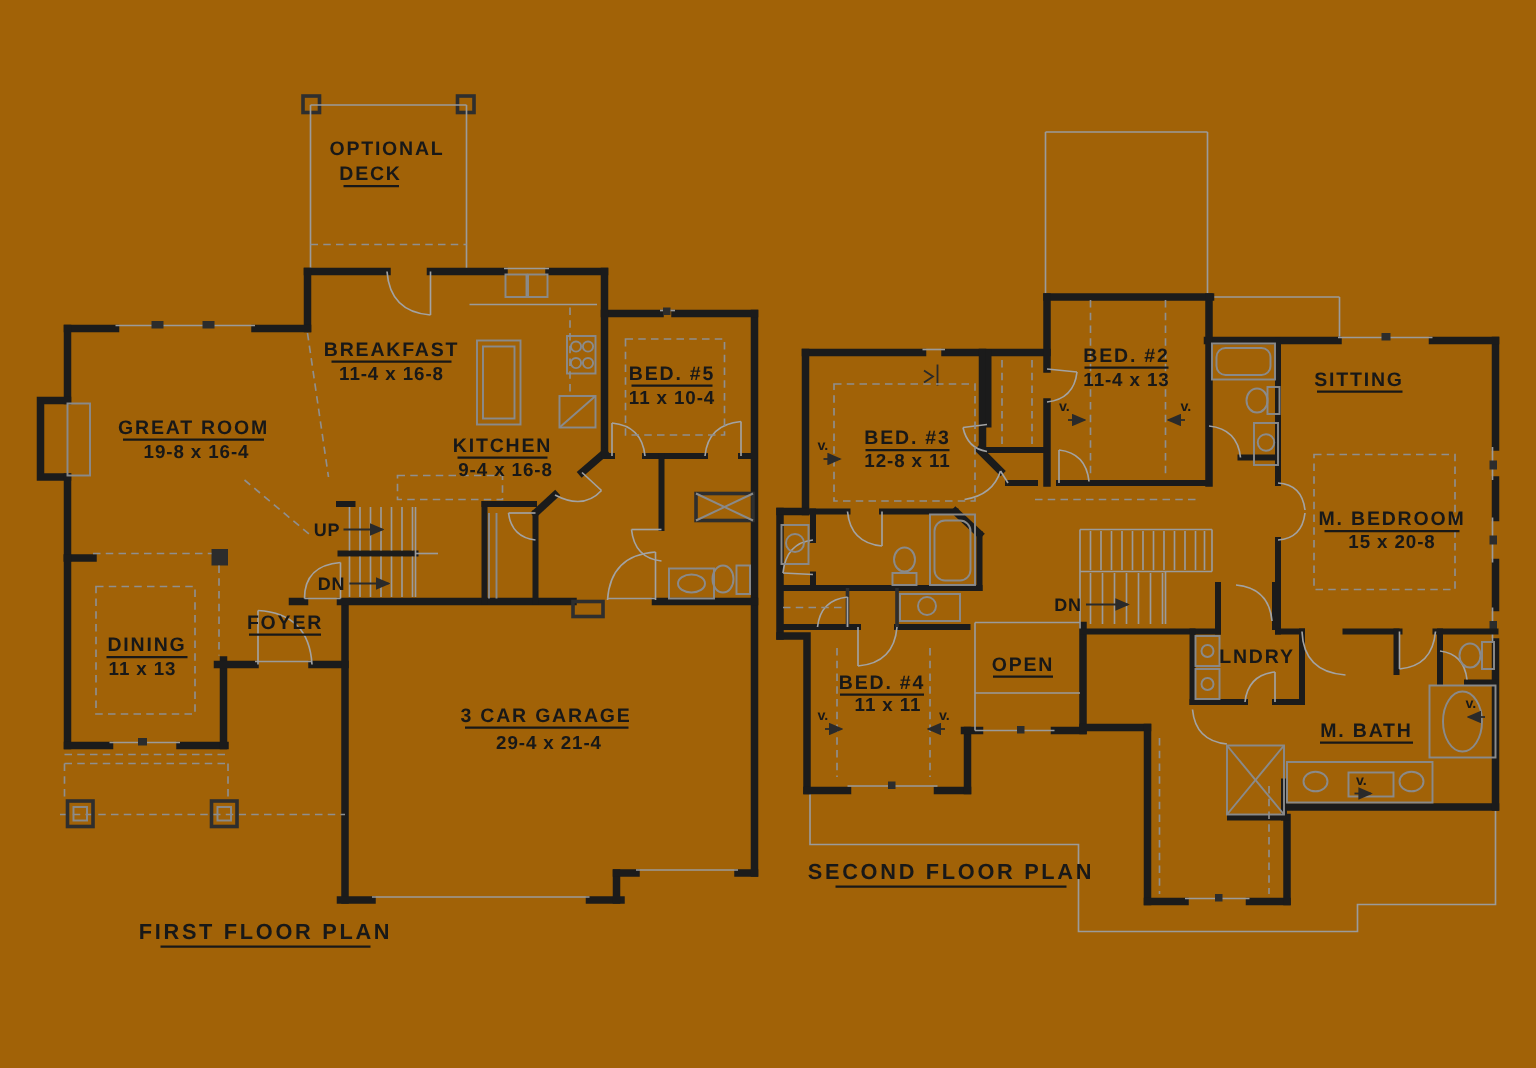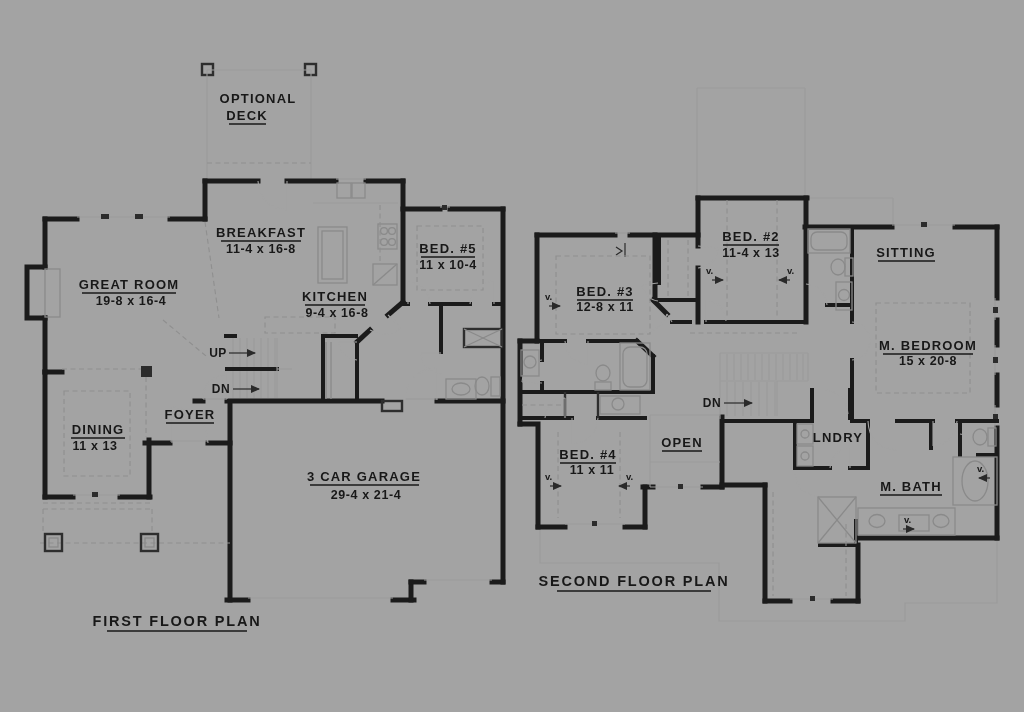--- a/index.html
+++ b/index.html
@@ -1,16 +1,16 @@
 <!DOCTYPE html>
 <html><head>
 <meta charset="utf-8">
 <style>
   html,body{margin:0;padding:0;background:#ffffff;}
-  .stage{position:relative;width:1024px;height:712px;background:#a3a3a3;overflow:hidden;}
+  .stage{position:relative;width:1024px;height:712px;background:#a16207;overflow:hidden;}
   svg{position:absolute;left:0;top:0;}
   .w  {stroke:#1b1b1b;stroke-width:5;stroke-linecap:square;fill:none;}
   .w4 {stroke:#1b1b1b;stroke-width:4;stroke-linecap:square;fill:none;}
   .w2 {stroke:#2e2e2e;stroke-width:2.4;fill:none;}
   .t  {stroke:#9b9b9b;stroke-width:1.1;fill:none;}
   .d  {stroke:#a3a3a3;stroke-width:1.1;fill:none;}
   .dash{stroke:#8f8f8f;stroke-width:1.1;fill:none;stroke-dasharray:5 3.5;}
   .fxn{stroke:#8a8a8a;stroke-width:1.3;fill:none;}
   .tick{fill:#2c2c2c;stroke:none;}
   .ul {stroke:#181818;stroke-width:1.5;}

